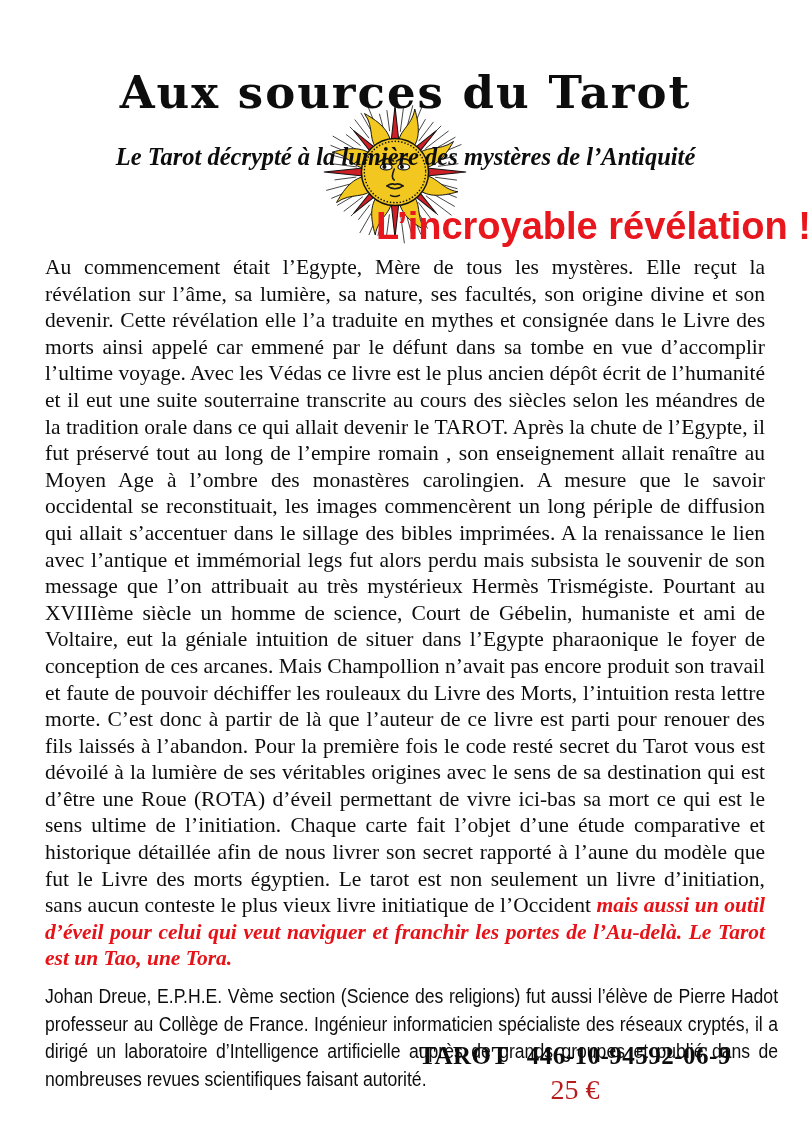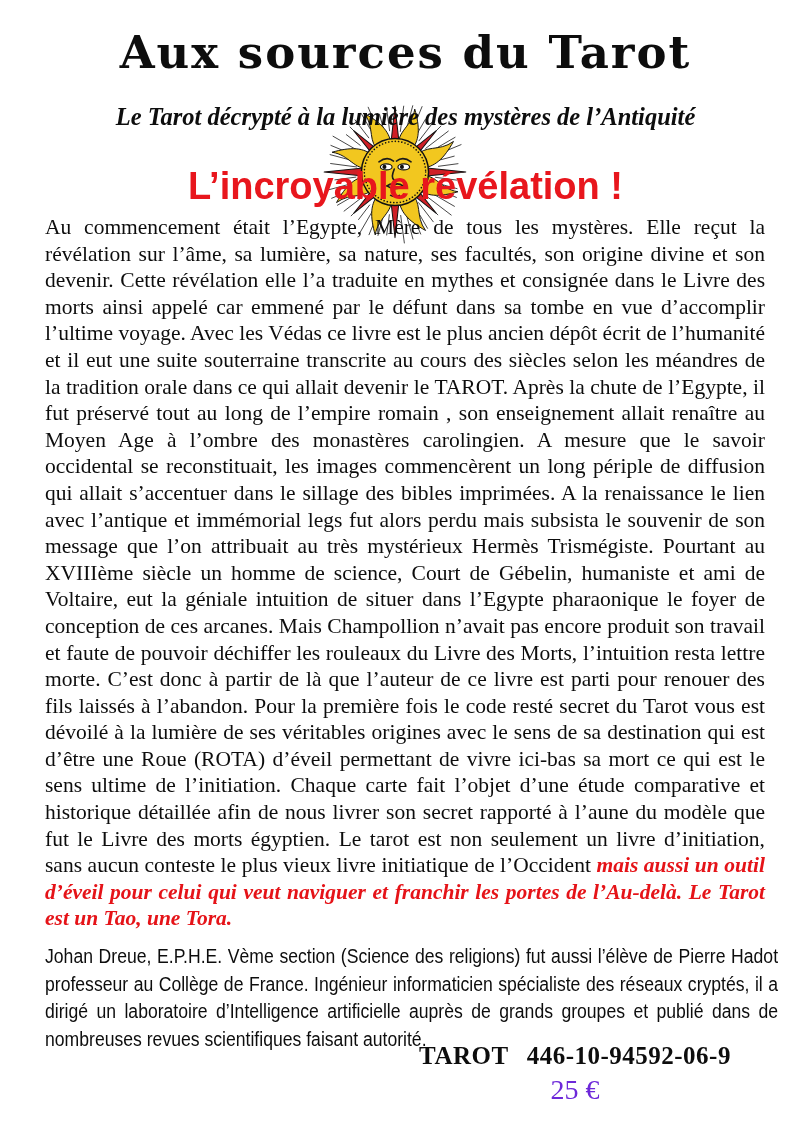--- a/index.html
+++ b/index.html
@@ -13,39 +13,39 @@
   }
   
   .sun{
     position:absolute;left:322px;top:98px;width:146px;height:148px;
     z-index:0;
   }
   .sun svg{width:100%;height:100%;}
   
   .content{position:relative;z-index:1;}
   .title{
-    margin:27px 0 0 0;
+    margin:67px 0 0 0;
     font-family:"DejaVu Serif", serif;
     font-weight:600;
     font-size:45px;line-height:52px;
     text-align:center;letter-spacing:2px;
     color:#0d0d0d;
   }
   .subtitle{
     margin:22px 0 0 0;
     font-size:24.5px;line-height:32px;
     font-style:italic;font-weight:bold;
     text-align:center;color:#0d0d0d;
   }
   .headline{
     margin:34px 0 0 0;
     font-family:"Liberation Sans", sans-serif;
     font-weight:bold;
     font-size:38px;line-height:38px;
-    text-align:center;
+    text-align:right;
     color:#e8161d;
   }
   .body-text{
     margin:9px 46px 0 45px;
     font-size:21.5px;line-height:26.6px;
     text-align:justify;
     color:#0d0d0d;
   }
   .body-text .seg-bold{font-weight:normal;}
   .body-text .seg-red{font-weight:bold;font-style:italic;color:#e51318;}
@@ -64,21 +64,21 @@
     text-align:center;
     font-size:25px;font-weight:bold;
     color:#0d0d0d;
     letter-spacing:.5px;
   }
   .isbn-line .isbn-label{margin-right:18px;}
   .price{
     position:absolute;left:375px;top:1074px;width:400px;
     text-align:center;
     font-size:28px;
-    color:#6d28d9;
+    color:#b91c1c;
   }
 </style>
 </head>
 <body>
 
 <div class="page">
 
   <div class="sun">
     <svg viewBox="-100 -100 200 200" xmlns="http://www.w3.org/2000/svg">
 

